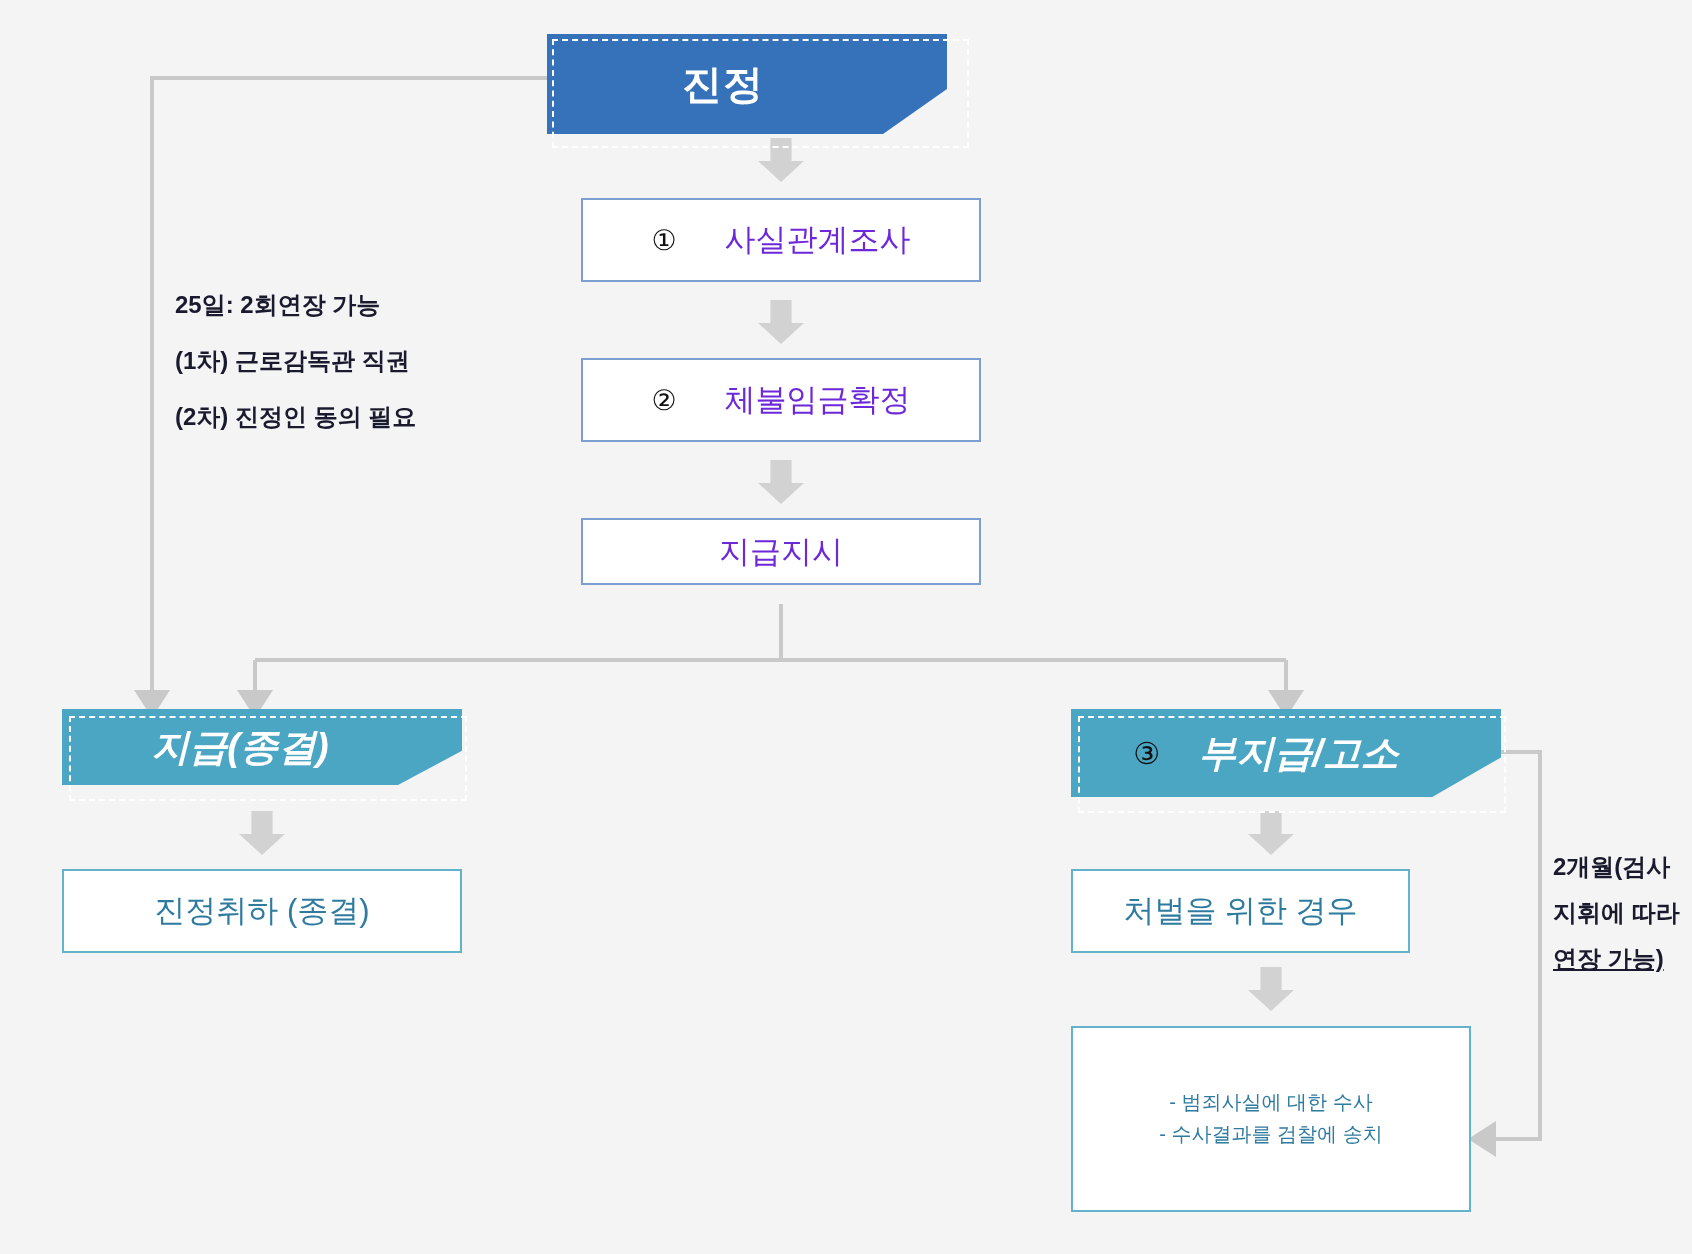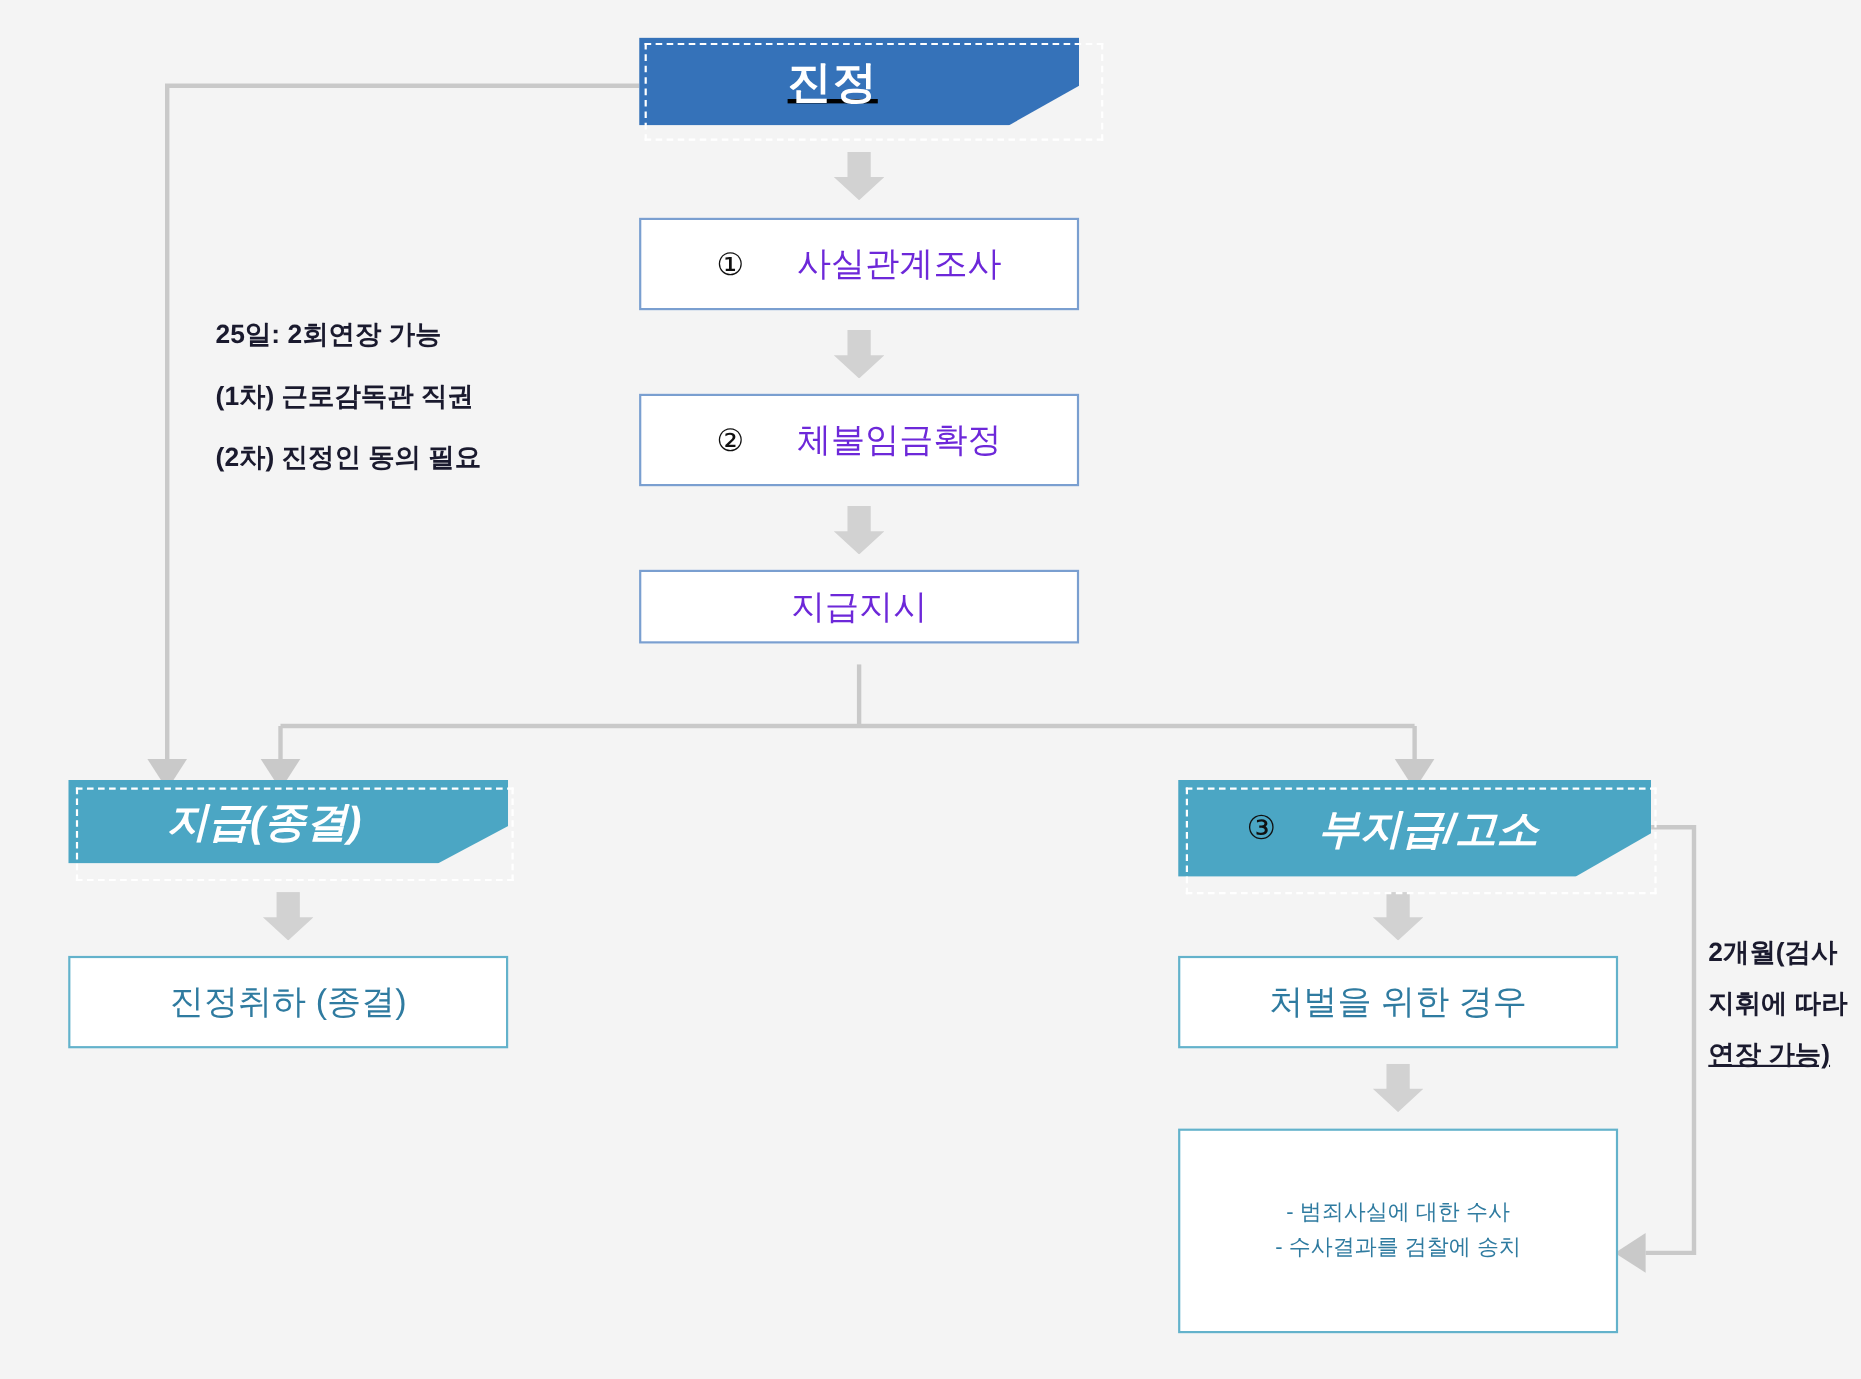--- a/index.html
+++ b/index.html
@@ -52,22 +52,22 @@
   }
   .banner .label {
     position: relative;
     z-index: 3;
     color: #ffffff;
     font-weight: bold;
     white-space: nowrap;
   }
 
   #node-jinjeong {
-    left: 581px; top: 34px;
-    width: 400px; height: 80px; text-decoration: underline;
+    left: 547px; top: 34px;
+    width: 400px; height: 100px;
   }
   #node-jinjeong .fill { background: #3572b9; }
   #node-jinjeong .dash { border-color: #ffffff; left:5px; top:5px; right:-22px; bottom:-14px;}
   #node-jinjeong .label { font-size: 40px; letter-spacing: 1px; margin-right: 48px;}
 
   #node-jigeup {
     left: 62px; top: 709px;
     width: 400px; height: 76px;
   }
   #node-jigeup .fill { background: #4ba6c4; }
@@ -120,39 +120,39 @@
     color: #101010;
     font-size: 28px;
   }
 
   #node-fact  { left: 581px; top: 198px;  width: 400px; height: 84px; }
   #node-wage  { left: 581px; top: 358px;  width: 400px; height: 84px; }
   #node-order { left: 581px; top: 518px;  width: 400px; height: 67px; }
 
   #node-withdraw { left: 62px; top: 869px; width: 400px; height: 84px; }
 
-  #node-punish   { left: 1071px; top: 869px; width: 400px; height: 84px; }
+  #node-punish   { left: 1071px; top: 869px; width: 339px; height: 84px; }
   #node-detail   { left: 1071px; top: 1026px; width: 400px; height: 186px;
                    flex-direction: column; justify-content: center; }
   #node-detail .line {
     color: #2f7ba0;
     font-size: 20px;
     line-height: 1.58;
     white-space: nowrap;
   }
 
   
   .note {
     position: absolute;
     color: #1a1a2e;
     font-weight: bold;
     font-size: 24px;
     line-height: 1.0;
   }
-  #note-left { left: 175px; top: 293px; margin-left: 21px; }
+  #note-left { left: 175px; top: 293px; }
   #note-left .l { margin-bottom: 32px; white-space: nowrap; }
   #note-left .l:last-child { margin-bottom: 0; }
 
   #note-right { left: 1553px; top: 855px; }
   #note-right .l { margin-bottom: 22px; white-space: nowrap; }
   #note-right .l:last-child { margin-bottom: 0; text-decoration: underline; }
 
   
   .fatarrow {
     position: absolute;

